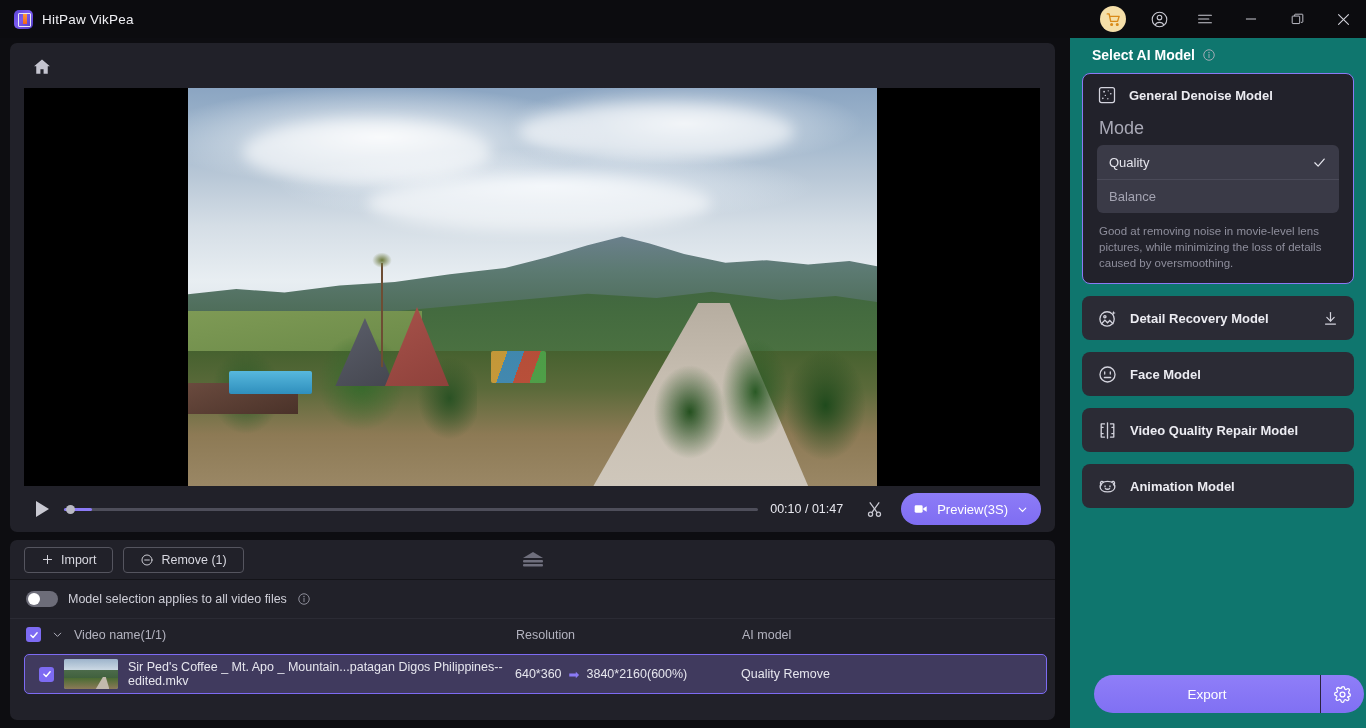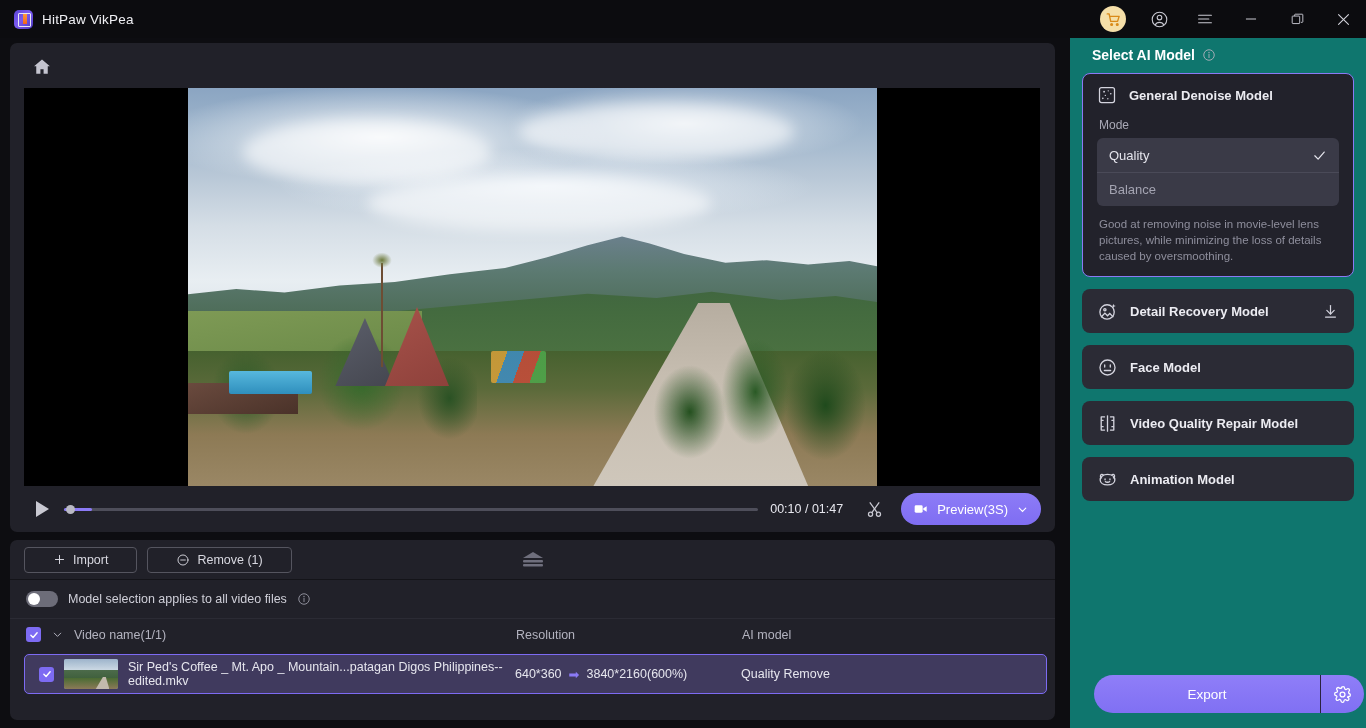--- a/index.html
+++ b/index.html
@@ -172,21 +172,21 @@
   .files-panel {
     margin-top: 8px; width: 1045px; background: #212129; border-radius: 7px;
     position: relative; overflow: hidden; height: 180px;
   }
   .toolbar {
     height: 40px; display:flex; align-items:center; gap: 10px; padding: 0 14px;
     border-bottom: 1px solid #141419; position: relative;
   }
   .tb-btn {
     height: 26px; border: 1px solid #55555f; border-radius: 4px; color:#d8d8e0;
-    font-size: 12.5px; display:flex; align-items:center; gap: 7px; padding: 0 28px;
+    font-size: 12.5px; display:flex; align-items:center; gap: 7px; padding: 0 16px;
     background: transparent;
   }
   .collapse-ico {
     position:absolute; left: 50%; transform: translateX(-50%);
     display:flex; align-items:center; justify-content:center;
   }
   .applyall {
     height: 38px; display:flex; align-items:center; gap: 10px; padding: 0 16px;
   }
   .switch {
@@ -244,21 +244,21 @@
     border: 1px solid transparent; position: relative;
   }
   .model-card.selected {
     border: 1px solid #8b7af5; background: #22222b; padding-bottom: 12px;
   }
   .mc-head {
     height: 42px; display:flex; align-items:center; gap: 12px; padding: 0 14px;
   }
   .mc-title { color:#ececf2; font-size: 13px; font-weight: bold; }
   .mc-dl { margin-left: auto; display:flex; align-items:center; }
-  .mode-label { color:#a9a9b6; font-size: 12px; padding: 2px 0 6px 16px; }
+  .mode-label { color:#a9a9b6; font-size: 18px; padding: 2px 0 6px 16px; }
   .mode-box { margin: 0 14px; background: #3a3a47; border-radius: 6px; overflow: hidden; }
   .mode-opt {
     height: 34px; display:flex; align-items:center; padding: 0 12px; color:#e4e4ec; font-size: 13px;
   }
   .mode-opt.divided { border-top: 1px solid #4a4a58; }
   .mode-check { margin-left: auto; }
   .mode-opt.inactive { color:#a4a4b2; }
   .mc-desc {
     color:#8e8e9c; font-size: 11.5px; line-height: 16px; padding: 10px 16px 0 16px;
   }

